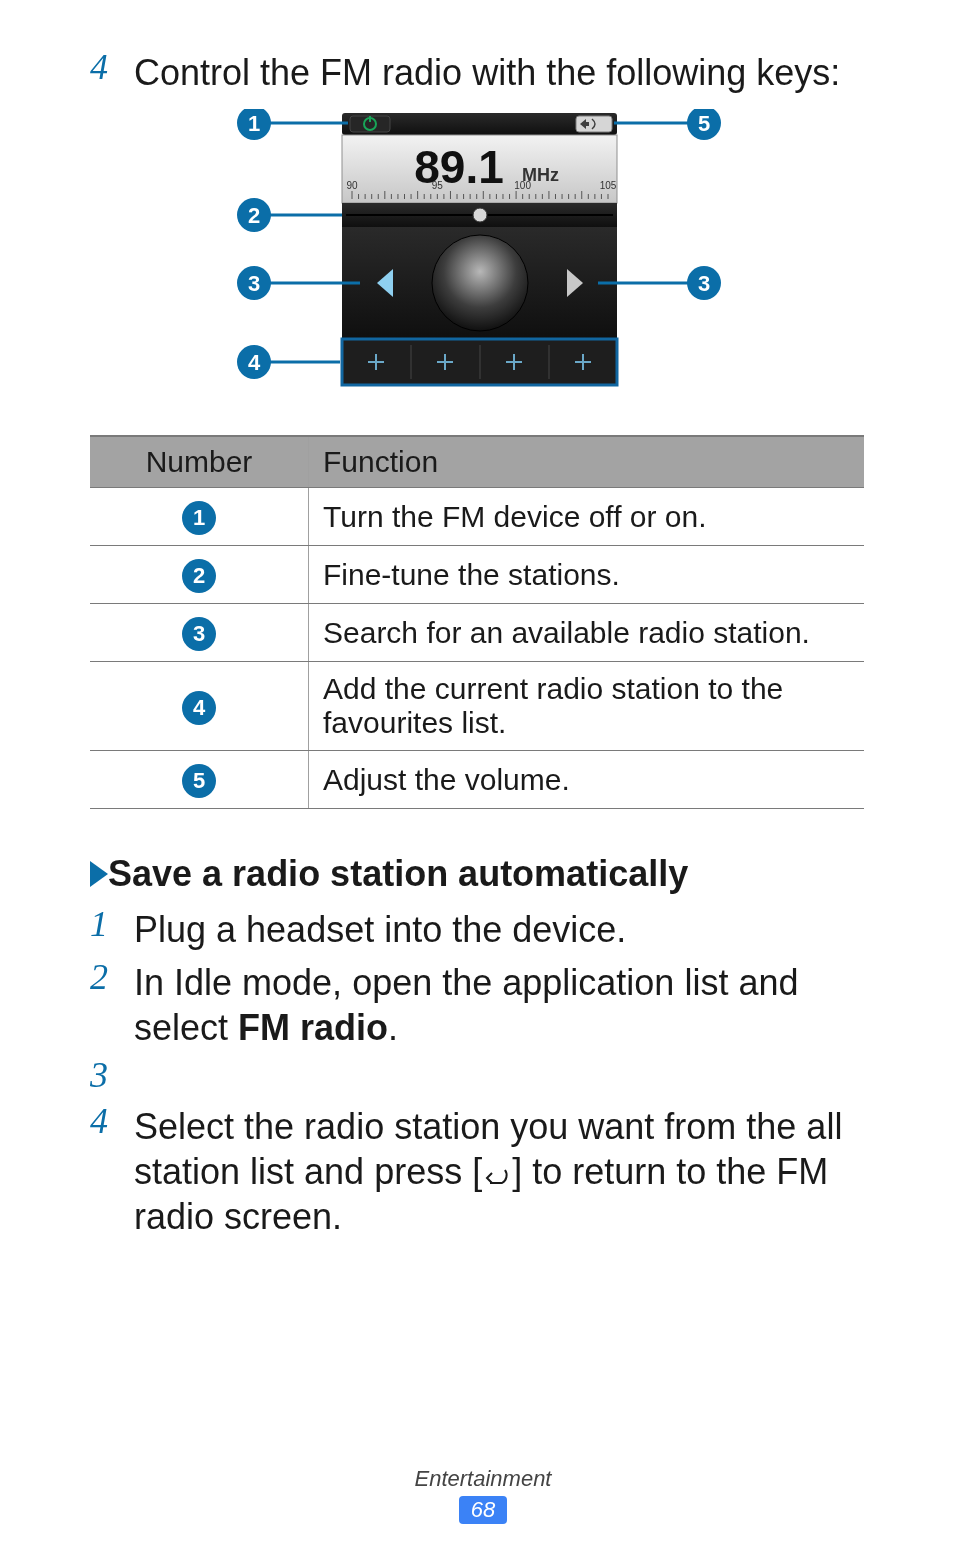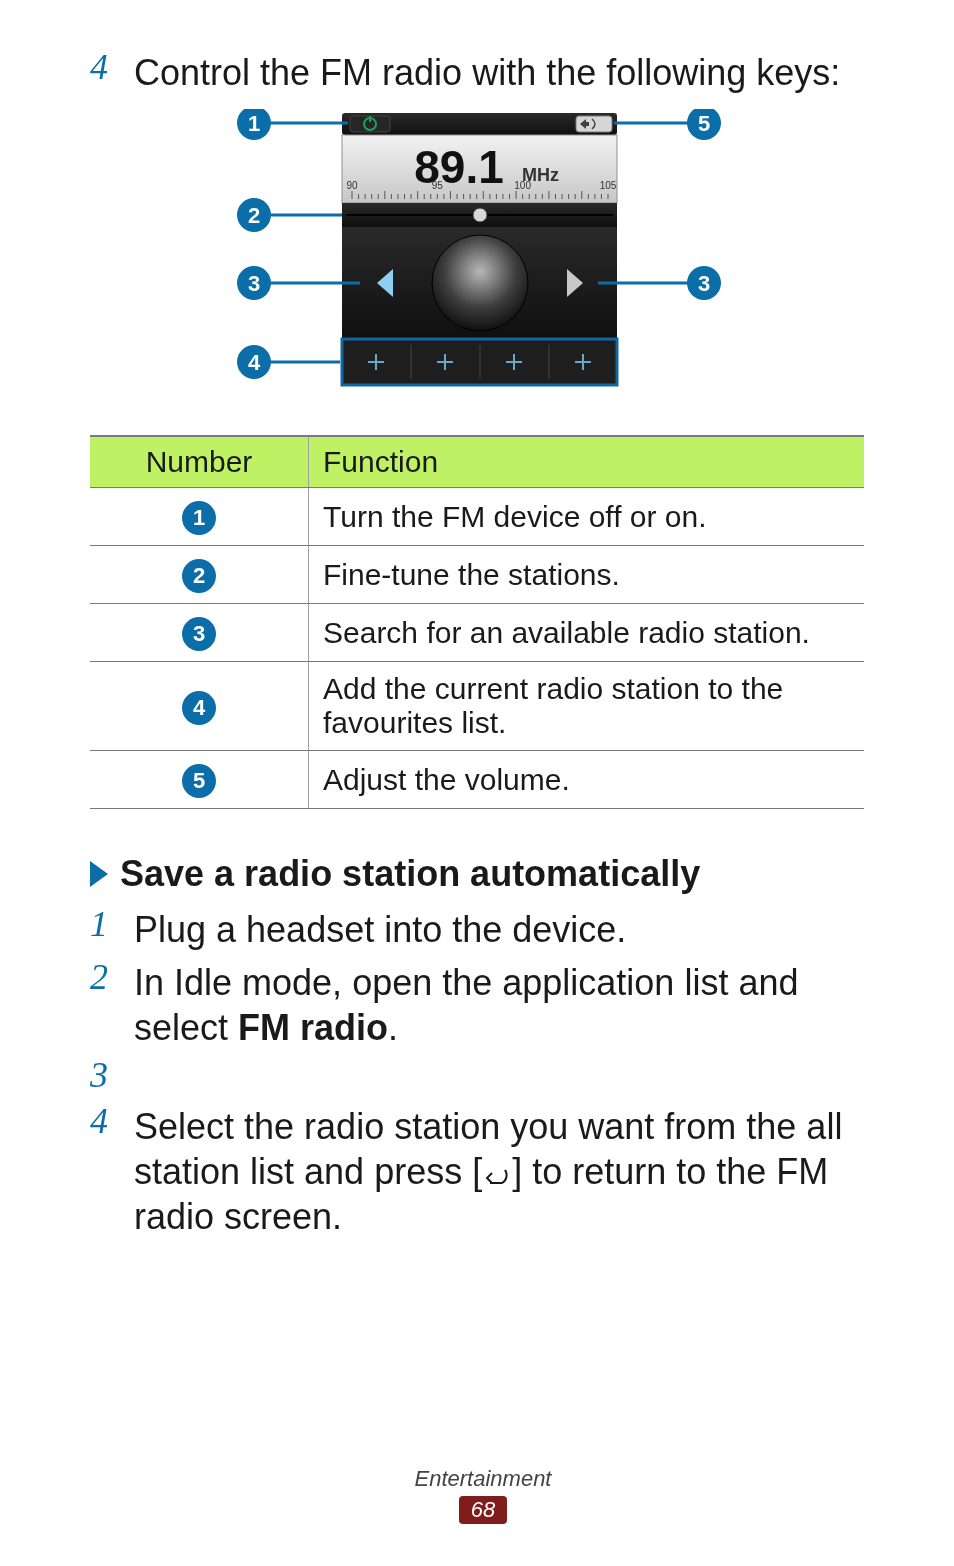--- a/index.html
+++ b/index.html
@@ -62,21 +62,21 @@
     font-size: 22px;
     font-family: Arial, sans-serif;
   }
 
   table.func {
     width: 100%;
     border-collapse: collapse;
     margin: 16px 0 44px 0;
   }
   table.func th {
-    background: #bef264;
+    background: #a3a3a3;
     font-weight: 400;
     font-size: 30px;
     text-align: left;
     padding: 8px 14px;
     border-top: 2px solid #7a7a7a;
     border-bottom: 1px solid #7a7a7a;
   }
   table.func th.num-col { text-align: center; width: 190px; border-right: 1px solid #a0a0a0; }
   table.func td {
     font-size: 30px;
@@ -85,21 +85,20 @@
     vertical-align: middle;
   }
   table.func td.num-cell {
     text-align: center;
     border-right: 1px solid #a0a0a0;
   }
 
   .section-head {
     display: flex;
     align-items: center;
-    gap: 12px;
     margin: 4px 0 10px 0;
   }
   .chevron {
     width: 0; height: 0;
     border-top: 13px solid transparent;
     border-bottom: 13px solid transparent;
     border-left: 18px solid #0b6ea8;
   }
   .section-title {
     font-size: 36px;
@@ -118,21 +117,21 @@
     text-align: center;
   }
   .footer-label {
     font-style: italic;
     font-size: 22px;
     color: #444;
   }
   .page-badge {
     display: inline-block;
     margin-top: 4px;
-    background: #7f1d1d;
+    background: #3b82f6;
     color: #fff;
     border-radius: 4px;
     padding: 1px 12px;
     font-style: italic;
     font-size: 22px;
   }
 </style>
 </head>
 <body>
 

